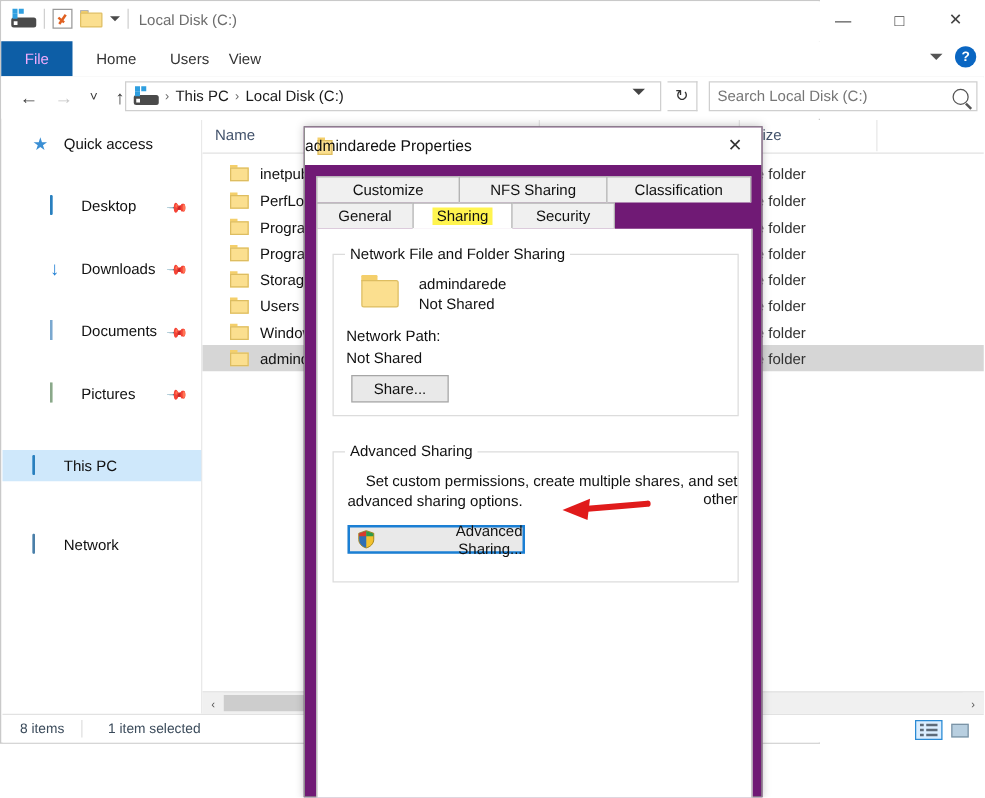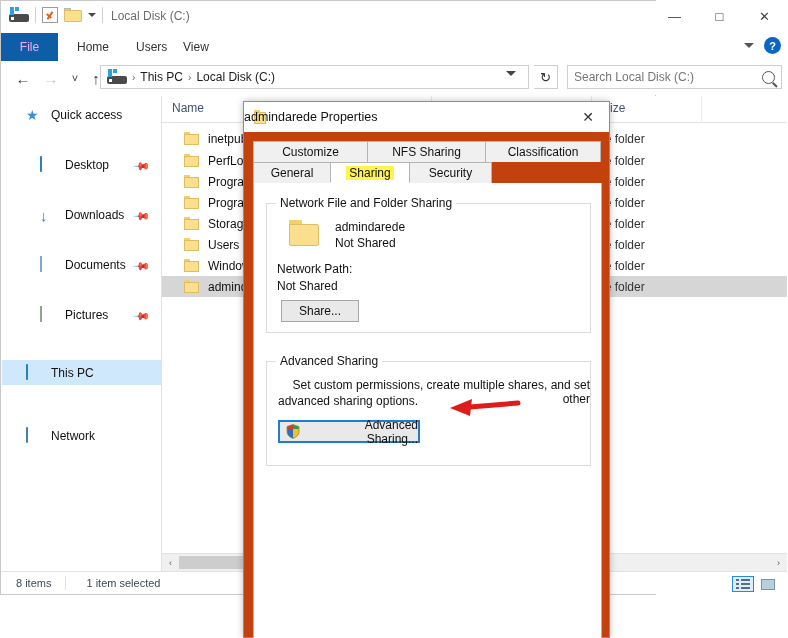--- a/index.html
+++ b/index.html
@@ -87,21 +87,21 @@
   .sbtxt.second{padding-left:20px;border-left:1px solid #e0e0e0;margin-left:14px;height:14px;line-height:14px;}
   .viewbtns{position:absolute;right:8px;top:4px;display:flex;gap:3px;}
   .vbtn{width:22px;height:16px;display:flex;align-items:center;justify-content:center;box-sizing:border-box;}
   .vbtn.active{border:1px solid #2a8ad4;background:#dbeeff;}
   .det-glyph{width:14px;height:10px;position:relative;}
   .det-glyph i{position:absolute;left:0;height:2px;background:#5d6b7a;width:3px;}
   .det-glyph i.l{left:5px;width:9px;}
   .tile-glyph{width:14px;height:11px;background:#b8cfe0;border:1px solid #7b93a5;box-sizing:border-box;}
 
   
-  #dialog{position:absolute;left:243px;top:101px;width:367px;height:537px;background:#c2410c;border:1px solid #8d8d8d;box-sizing:border-box;box-shadow:0 0 7px rgba(0,0,0,.25);}
+  #dialog{position:absolute;left:243px;top:101px;width:367px;height:537px;background:#701a75;border:1px solid #8d8d8d;box-sizing:border-box;box-shadow:0 0 7px rgba(0,0,0,.25);}
   .dtitle{position:absolute;left:0;top:0;width:365px;height:30px;background:#ffffff;display:flex;align-items:center;}
   .dtitle .tico{width:13px;height:14px;margin-left:10px;margin-right:10px;position:relative;}
   .dtitle .tico .tb{position:absolute;left:0;top:0;width:6px;height:3px;background:#f4cf6b;}
   .dtitle .tico .bd{position:absolute;left:0;top:2px;width:12px;height:12px;background:#fbdf8f;border:1px solid #ddbd61;box-sizing:border-box;}
   .dtitle .txt{font-size:12.5px;color:#111;}
   .dclose{position:absolute;right:0;top:0;width:42px;height:29px;display:flex;align-items:center;justify-content:center;font-size:14px;color:#333;}
 
   .tabstrip{position:absolute;left:9px;top:39px;width:349px;height:42px;}
   .trow{position:absolute;left:0;width:349px;height:21px;display:flex;}
   .trow.r1{top:0;}

